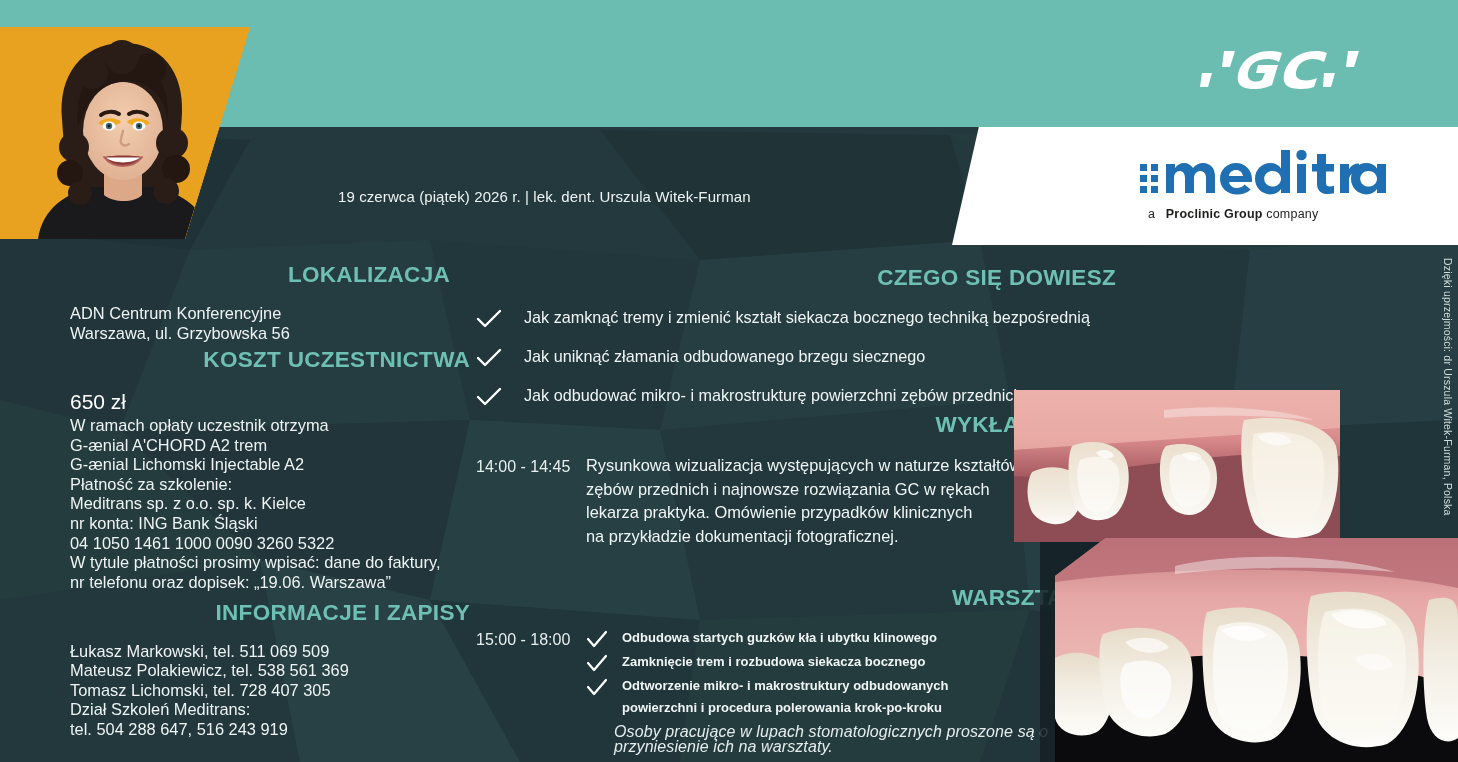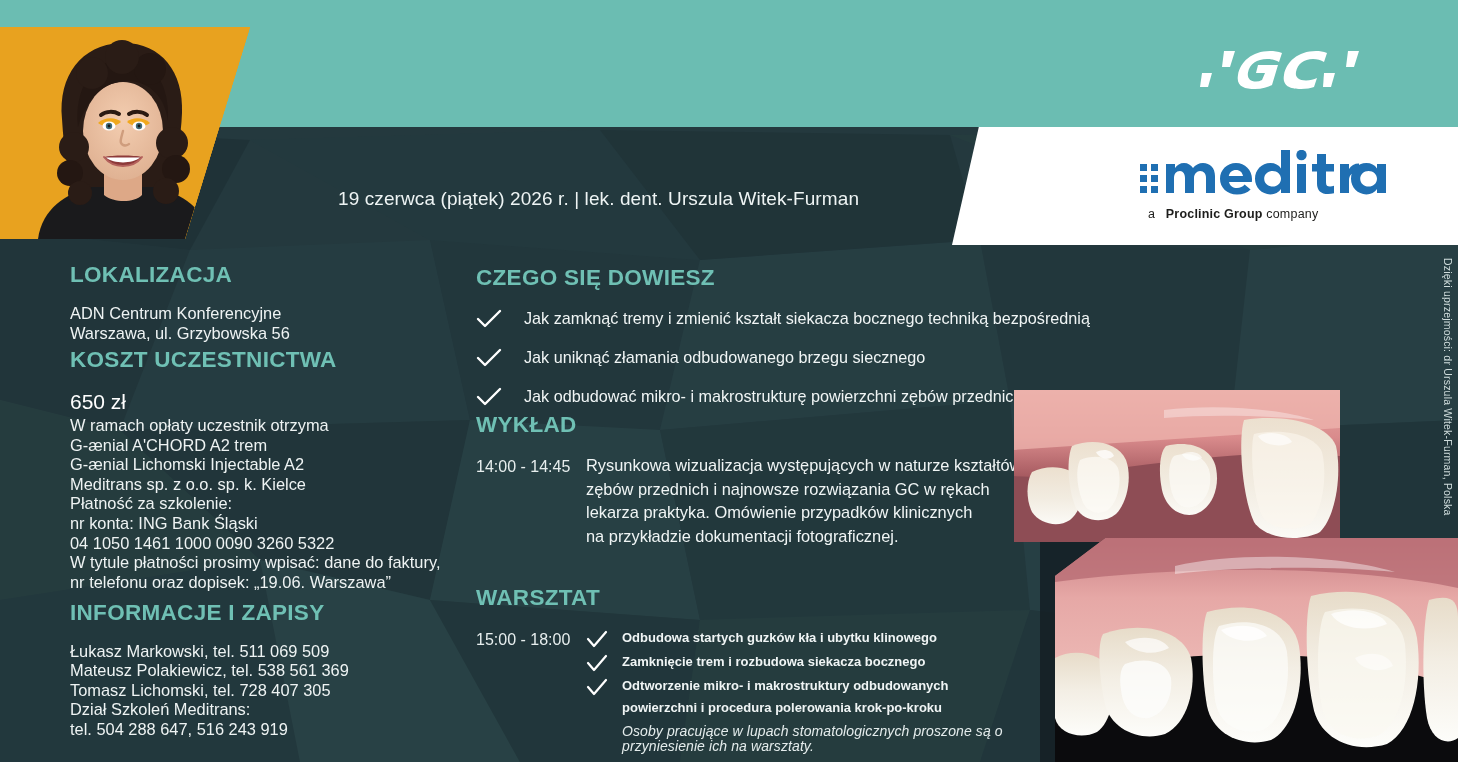--- a/index.html
+++ b/index.html
@@ -35,67 +35,67 @@
     position:absolute;left:0;top:27px;width:250px;height:212px;z-index:5;
     clip-path:polygon(0 0, 100% 0, 74% 100%, 0 100%);
     overflow:hidden;background:#e8a326;
   }
   .portrait-bg{position:absolute;inset:0;background:#e8a21f;}
   .portrait-svg{position:absolute;left:0;top:0;}
 
   
   .date-line{
     position:absolute;left:338px;top:188px;z-index:6;
-    color:#eef4f4;font-size:19px;letter-spacing:0.1px;
+    color:#eef4f4;font-size:15px;letter-spacing:0.1px;
   }
 
   
   .meditrans-panel{
     position:absolute;left:952px;top:127px;width:506px;height:118px;z-index:5;
     background:#ffffff;
     clip-path:polygon(5.3% 0, 100% 0, 100% 100%, 0% 100%);
   }
   .meditrans-logo{position:absolute;left:1140px;top:150px;z-index:6;}
   .mt-tag{
     position:absolute;left:1148px;top:207px;z-index:6;
     font-size:12.5px;color:#1d1d1b;letter-spacing:0.2px;white-space:nowrap;
   }
   .mt-tag b{font-weight:bold;padding-left:7px;}
   h2.sec{
     color:#6fc0b4;font-weight:bold;font-size:22.5px;letter-spacing:0.3px;
-    margin:0 0 16px 0;text-transform:uppercase;
+    margin:0 0 16px 0;text-transform:uppercase;text-align:right;
   }
   .body-txt{color:#eef3f3;font-size:16.4px;line-height:19.6px;}
   .price{color:#ffffff;font-weight:normal;font-size:21px;line-height:26px;margin-bottom:1px;}
 
   .block-lok{position:absolute;left:70px;top:262px;width:380px;z-index:6;}
   .block-koszt{position:absolute;left:70px;top:347px;width:400px;z-index:6;}
   .block-info{position:absolute;left:70px;top:600px;width:400px;z-index:6;}
   .block-info .body-txt{line-height:19.4px;}
 
   
   .block-dowiesz{position:absolute;left:476px;top:265px;width:640px;z-index:6;}
   .block-wyklad{position:absolute;left:476px;top:412px;width:560px;z-index:6;}
   .block-warsztat{position:absolute;left:476px;top:585px;width:600px;z-index:6;}
 
-  .check-row{display:flex;align-items:center;margin-bottom:17px;}
+  .check-row{display:flex;align-items:flex-start;margin-bottom:17px;}
   .chk{flex:0 0 auto;width:26px;height:20px;margin-right:22px;margin-top:2px;}
   .check-row .ctxt{color:#f0f5f5;font-size:16.2px;line-height:21px;}
 
   .sched{display:flex;align-items:flex-start;}
   .time{flex:0 0 auto;width:110px;color:#e7eeee;font-size:16px;line-height:23.5px;padding-top:1px;}
   .sched-body{color:#f0f5f5;font-size:16.4px;line-height:23.5px;}
 
   .w-list{list-style:none;margin:0;padding:0;}
   .w-list li{display:flex;align-items:flex-start;margin-bottom:2px;}
   .w-list .chk2{flex:0 0 auto;width:22px;height:19px;margin-right:14px;margin-top:3px;}
   .w-list .wtxt{color:#f0f5f5;font-size:13px;line-height:22px;font-weight:bold;}
   .foot-note{
-    color:#e4ecec;font-size:14px;font-style:italic;line-height:15px;
-    margin-top:5px;margin-left:36px;letter-spacing:0.1px;
+    color:#e4ecec;font-size:16px;font-style:italic;line-height:15px;
+    margin-top:5px;margin-left:28px;letter-spacing:0.1px;
   }
 
   
   .photo1{
     position:absolute;left:1014px;top:390px;width:326px;height:152px;z-index:6;
     overflow:hidden;
   }
   .photo2{
     position:absolute;left:1055px;top:538px;width:403px;height:224px;z-index:7;
     overflow:hidden;
@@ -249,22 +249,22 @@
     <div class="body-txt">Warszawa, ul. Grzybowska 56</div>
   </div>
 
   <div class="block-koszt">
     <h2 class="sec">KOSZT UCZESTNICTWA</h2>
     <div class="price">650 zł</div>
     <div class="body-txt">
       <div>W ramach opłaty uczestnik otrzyma</div>
       <div>G-ænial A'CHORD A2 trem</div>
       <div>G-ænial Lichomski Injectable A2</div>
+      <div>Płatność za szkolenie:</div>
       <div>Meditrans sp. z o.o. sp. k. Kielce</div>
-      <div>Płatność za szkolenie:</div>
       <div>nr konta: ING Bank Śląski</div>
       <div>04 1050 1461 1000 0090 3260 5322</div>
       <div>W tytule płatności prosimy wpisać: dane do faktury,</div>
       <div>nr telefonu oraz dopisek: „19.06. Warszawa”</div>
     </div>
   </div>
 
   <div class="block-info">
     <h2 class="sec">INFORMACJE I ZAPISY</h2>
     <div class="body-txt">

